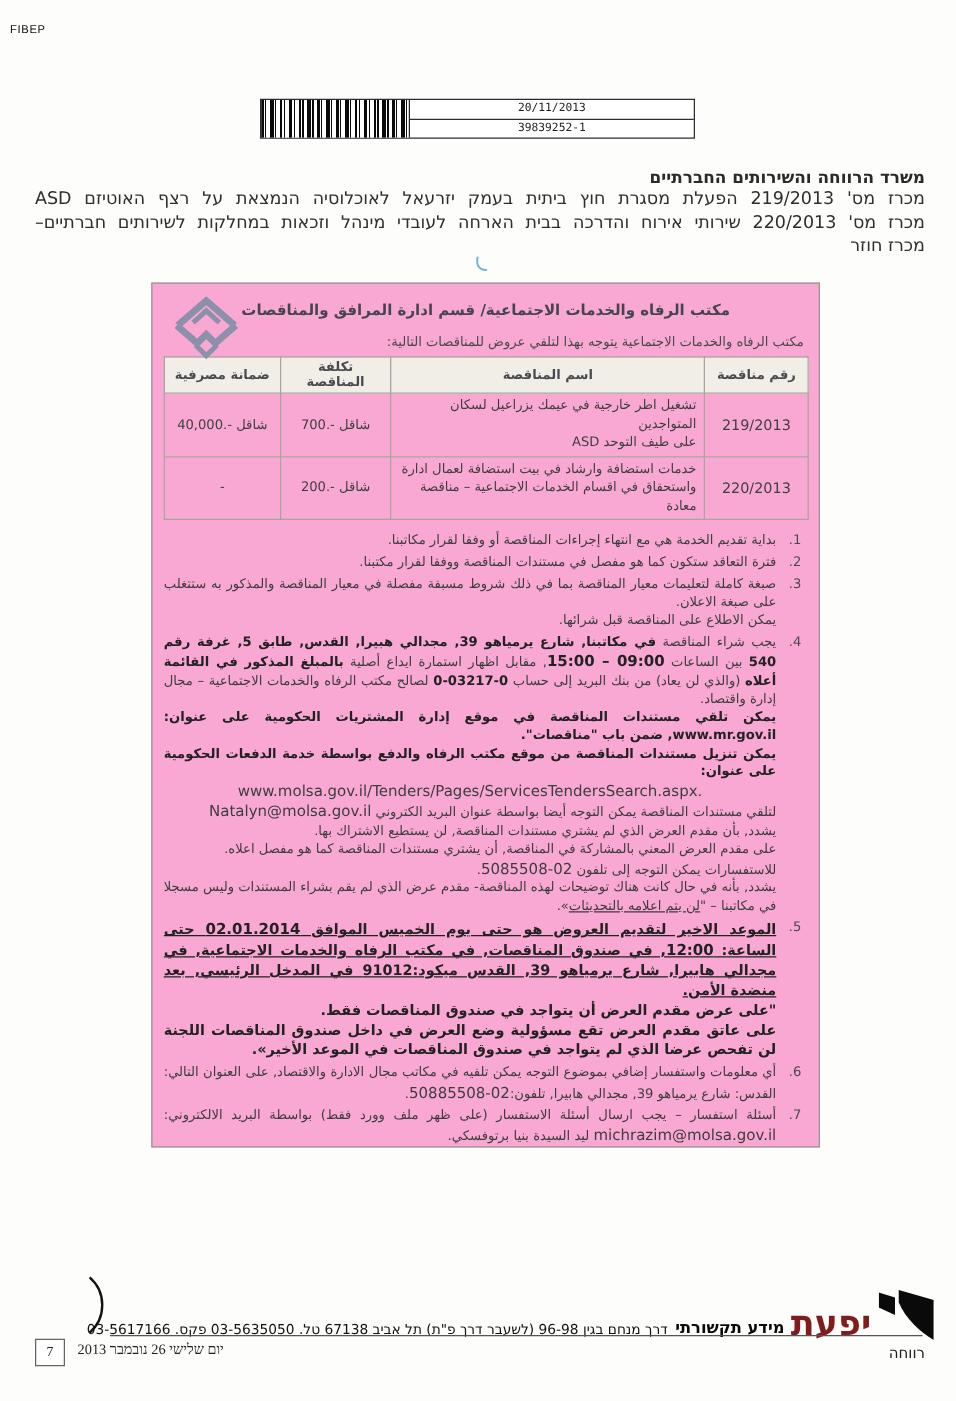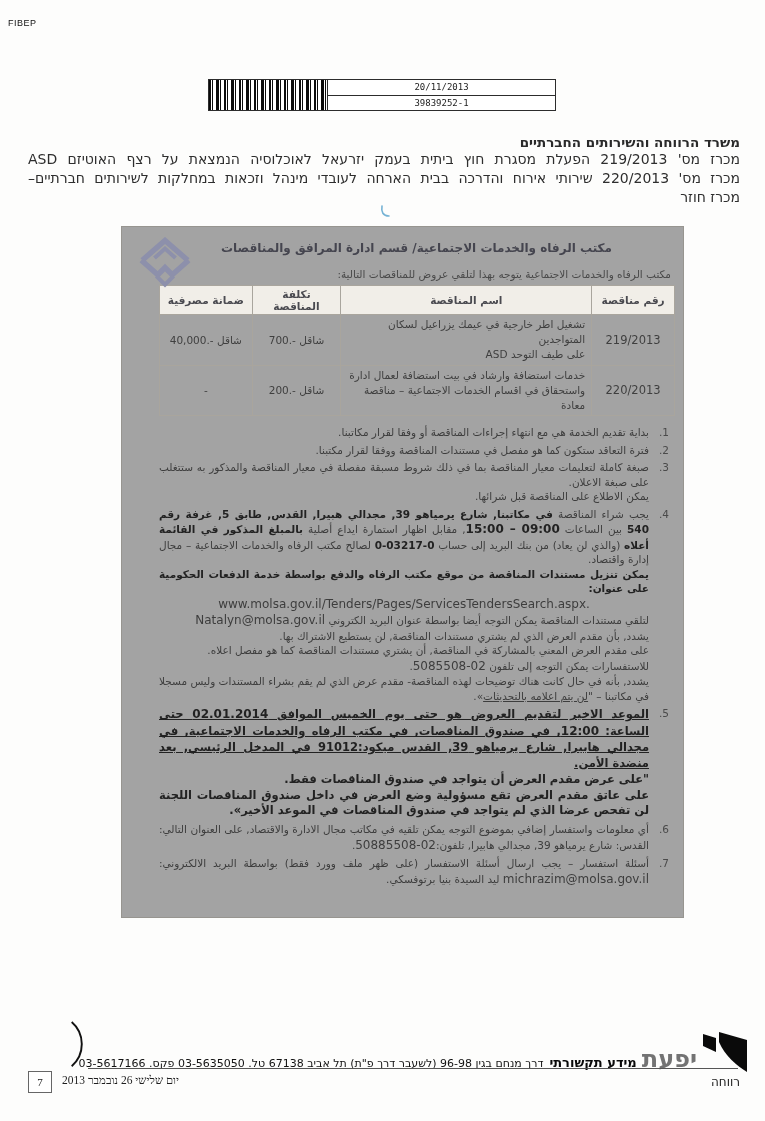--- a/index.html
+++ b/index.html
@@ -30,21 +30,21 @@
   #heb{position:absolute;left:28px;right:25px;top:134px;direction:rtl;}
   #heb-title{font-size:13.5px;font-weight:600;color:#2a2a2a;}
   .heb-line{font-size:14px;line-height:19px;color:#2e2e2e;text-align:justify;text-align-last:justify;}
   .heb-line.last{text-align-last:right;}
 
   
   #pen-mark{position:absolute;left:378px;top:204px;}
 
   
   #notice{position:absolute;left:121px;top:226px;width:533px;height:690px;
-          border:1px solid #979590;direction:rtl;overflow:hidden;background:#a3a3a3;padding-left:28px;}
+          border:1px solid #979590;direction:rtl;overflow:hidden;background:#f9a8d4;}
   #emblem{position:absolute;left:16px;top:10px;}
   #notice-title{margin-top:14px;text-align:center;font-size:12px;font-weight:bold;color:#45454f;}
   #notice-intro{margin:13px 12px 0;text-align:right;font-size:10.5px;color:#4a4a4a;}
 
   #tender-table{border-collapse:collapse;margin:5px 8px 0;width:516px;font-size:10.5px;color:#3f3f3f;}
   #tender-table th,#tender-table td{border:1px solid #a9a59d;padding:2px 6px;vertical-align:middle;}
   #tender-table th{background:#f1eee8;font-weight:bold;height:24px;color:#4a4a50;}
   td.col0{width:70px;text-align:center;font-size:11.5px;}
   td.col1{width:240px;text-align:right;white-space:pre-line;line-height:1.45;}
   td.col2{width:76px;text-align:center;direction:ltr;}
@@ -60,21 +60,21 @@
   .big{font-size:12px;}
   .ltr{direction:ltr;unicode-bidi:embed;}
   .quote{font-size:11.5px;}
 
   
   #fibep{position:absolute;left:14px;top:1020px;width:100px;height:50px;}
   #fibep-label{position:absolute;left:8px;top:18px;font-size:9px;letter-spacing:.5px;color:#111;
                font-family:"Liberation Sans",sans-serif;}
   #yifat{position:absolute;right:18px;top:1030px;direction:rtl;display:flex;align-items:flex-end;}
   #yifat-logo{margin-left:6px;}
-  #yifat-name{font-size:24px;font-weight:bold;color:#737373;line-height:26px;margin-left:5px;
+  #yifat-name{font-size:28px;font-weight:bold;color:#7f1d1d;line-height:26px;margin-left:5px;
               font-family:"DejaVu Sans",sans-serif;}
   #yifat-sub{font-size:13px;font-weight:bold;color:#0a0a0a;margin-left:6px;padding-bottom:2px;}
   #yifat-addr{font-size:11px;color:#111;padding-bottom:2px;}
   #footer-rule{position:absolute;left:88px;top:1068px;width:650px;height:1px;background:#555;}
   #section-label{position:absolute;right:25px;top:1075px;font-size:12px;color:#222;direction:rtl;text-align:center;}
   #page-box{position:absolute;left:28px;top:1071px;width:22px;height:20px;border:1px solid #666;
             display:flex;align-items:center;justify-content:center;font-size:11px;
             font-family:"Liberation Serif",serif;color:#222;background:#fff;}
   #date-line{position:absolute;left:62px;top:1074px;font-size:11.5px;direction:rtl;color:#1e1e1e;
              font-family:"Liberation Serif","DejaVu Serif",serif;}
@@ -160,20 +160,21 @@
           <span class="num">3.</span>
           <div class="body">
             <div class="p"><span>صبغة كاملة لتعليمات معيار المناقصة بما في ذلك شروط مسبقة مفصلة في معيار المناقصة والمذكور به ستتغلب على صبغة الاعلان.</span></div>
             <div class="p"><span>يمكن الاطلاع على المناقصة قبل شرائها.</span></div>
           </div>
         </div>
         <div class="item">
           <span class="num">4.</span>
           <div class="body">
             <div class="p"><span>يجب شراء المناقصة </span><span class="b">في مكاتبنا, شارع يرمياهو 39, مجدالي هبيرا, القدس, طابق 5, غرفة رقم 540</span><span> بين الساعات </span><span class="b big">09:00 – 15:00</span><span>, مقابل اظهار استمارة ايداع أصلية </span><span class="b">بالمبلغ المذكور في القائمة أعلاه</span><span> (والذي لن يعاد) من بنك البريد إلى حساب </span><span class="b">0-03217-0</span><span> لصالح مكتب الرفاه والخدمات الاجتماعية – مجال إدارة واقتصاد.</span></div>
+            <div class="p"><span class="b">يمكن تلقي مستندات المناقصة في موقع إدارة المشتريات الحكومية على عنوان: </span><span class="b ltr">www.mr.gov.il</span><span class="b">, ضمن باب "مناقصات".</span></div>
             <div class="p"><span class="b">يمكن تنزيل مستندات المناقصة من موقع مكتب الرفاه والدفع بواسطة خدمة الدفعات الحكومية على عنوان:</span></div>
             <div class="p center"><span class="big ltr">www.molsa.gov.il/Tenders/Pages/ServicesTendersSearch.aspx.</span></div>
             <div class="p"><span>لتلقي مستندات المناقصة يمكن التوجه أيضا بواسطة عنوان البريد الكتروني </span><span class="big ltr">Natalyn@molsa.gov.il</span></div>
             <div class="p"><span>يشدد, بأن مقدم العرض الذي لم يشتري مستندات المناقصة, لن يستطيع الاشتراك بها.</span></div>
             <div class="p"><span>على مقدم العرض المعني بالمشاركة في المناقصة, أن يشتري مستندات المناقصة كما هو مفصل اعلاه.</span></div>
             <div class="p"><span>للاستفسارات يمكن التوجه إلى تلفون </span><span class="big">02-5085508</span><span>.</span></div>
             <div class="p"><span>يشدد, بأنه في حال كانت هناك توضيحات لهذه المناقصة- مقدم عرض الذي لم يقم بشراء المستندات وليس مسجلا في مكاتبنا – "</span><span class="u">لن يتم اعلامه بالتحديثات</span><span>».</span></div>
           </div>
         </div>
         <div class="item">

